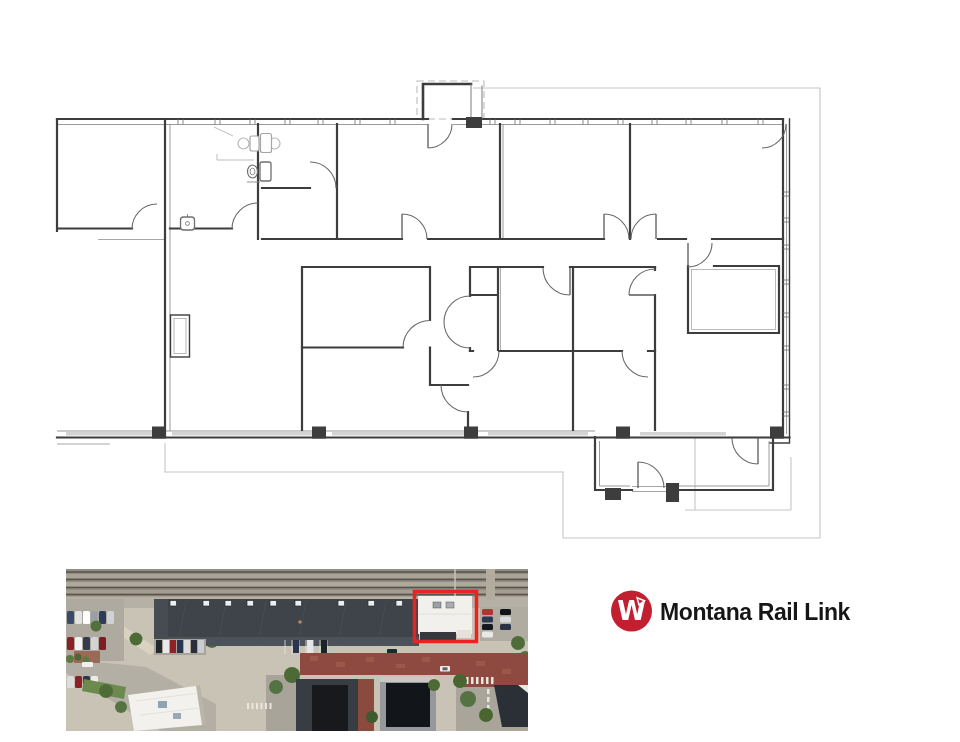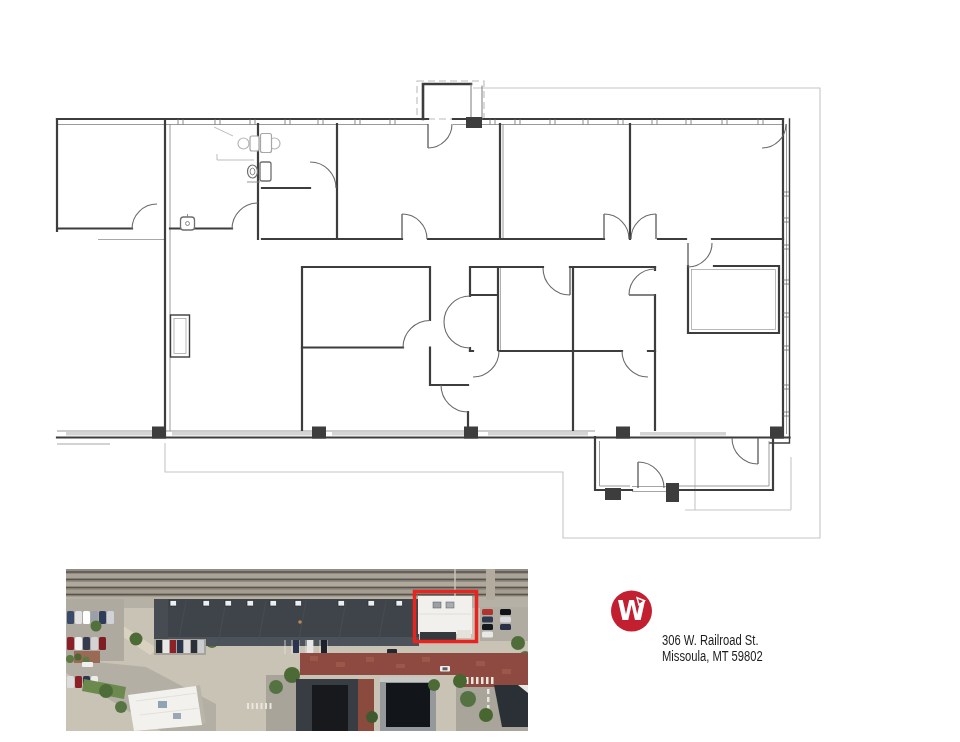--- a/index.html
+++ b/index.html
@@ -331,19 +331,16 @@
     </g>
   </svg>
 
   <div id="brand">
     <svg id="logo-svg" width="48" height="48" viewBox="0 0 48 48">
       <circle cx="23.5" cy="24" r="20.5" fill="#c22031"></circle>
       <text x="23.5" y="33" text-anchor="middle" fill="#ffffff" font-family="DejaVu Sans, sans-serif" font-size="26" font-weight="bold">W</text>
       <polygon points="28,9.5 38,13.5 30.5,19" fill="#ffffff"></polygon>
       <polygon points="30,12 35,14 31.5,16.5" fill="#c22031"></polygon>
     </svg>
-    <div class="addr">
-      <span>306 W. Railroad St.</span><br>
-      <span>Missoula, MT 59802</span>
-    </div>
+    <div class="company">Montana Rail Link</div>
   </div>
 
 </div>
 
 </body></html>

